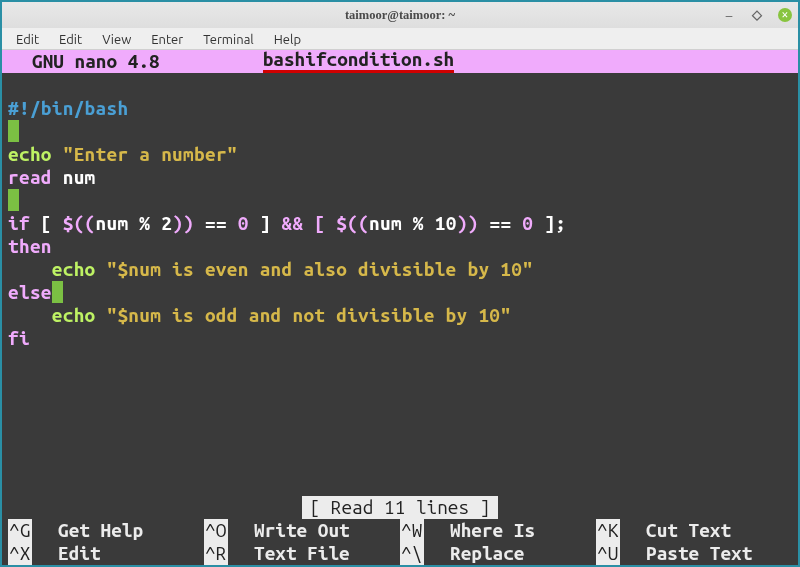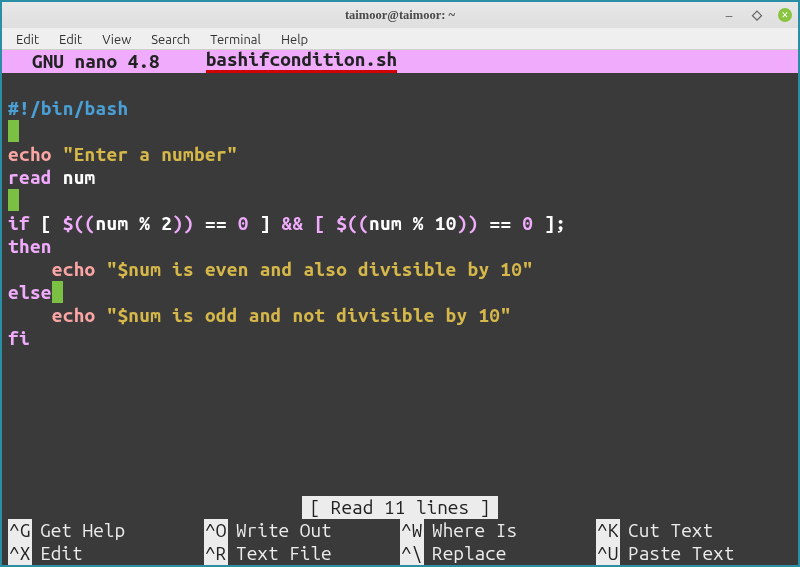--- a/index.html
+++ b/index.html
@@ -67,29 +67,29 @@
     background: #f0abfc;
     color: #222;
     display: flex;
     height: 23px;
     margin: 0 -6px;
     padding: 0 6px;
     font-weight: bold;
   }
   .nano-title { flex: 0 0 auto; padding-left: 24px; }
   .nano-filename {
-    margin-left: 46px;
+    margin-left: 103px;
     border-bottom: 3px solid #d00000;
     padding-bottom: 0;
     line-height: 19px;
   }
   .editor { padding-top: 1px; white-space: pre; font-weight: 600; letter-spacing: 0.3px; }
   .c-comment { color: #4a9fd4; }
   .c-cursor { background: #7bc043; color: #222; display: inline-block; width: 11px; height: 22px; vertical-align: text-top; }
-  .c-cmd { color: #fca5a5; margin-top: 16px; }
+  .c-cmd { color: #bef264; margin-top: 16px; }
   .c-str { color: #d6b84a; }
   .c-kw { color: #f0abfc; }
   .c-white { color: #ffffff; }
   .status-line {
     position: absolute;
     bottom: 46px;
     left: 0; right: 0;
     text-align: center;
     color: #ececec;
     height: 23px;
@@ -103,39 +103,39 @@
     bottom: 0; left: 0; right: 0;
     padding: 0 6px;
     color: #ececec;
   }
   .shortcut-row { display: flex; height: 23px; }
   .shortcut { flex: 1; display: flex; }
   .shortcut-key {
     background: #ececec; color: #222;
     padding: 0 1px; min-width: 24px;
   }
-  .shortcut-label { padding-left: 8px; }
+  .shortcut-label { padding-left: 26px; font-weight: bold; }
 </style>
 </head>
 <body>
 
 <div class="titlebar">
   <span>taimoor@taimoor: ~</span>
   <div class="window-controls">
     <span>–</span>
     <span>◇</span>
     <span class="close-btn">×</span>
   </div>
 </div>
 
 <div class="menubar">
   <span>Edit</span>
   <span>Edit</span>
   <span>View</span>
-  <span>Search</span>
+  <span>Enter</span>
   <span>Terminal</span>
   <span>Help</span>
 </div>
 
 <div class="terminal">
   <div class="nano-header">
     <span class="nano-title">GNU nano 4.8</span>
     <span class="nano-filename">bashifcondition.sh</span>
   </div>
 

